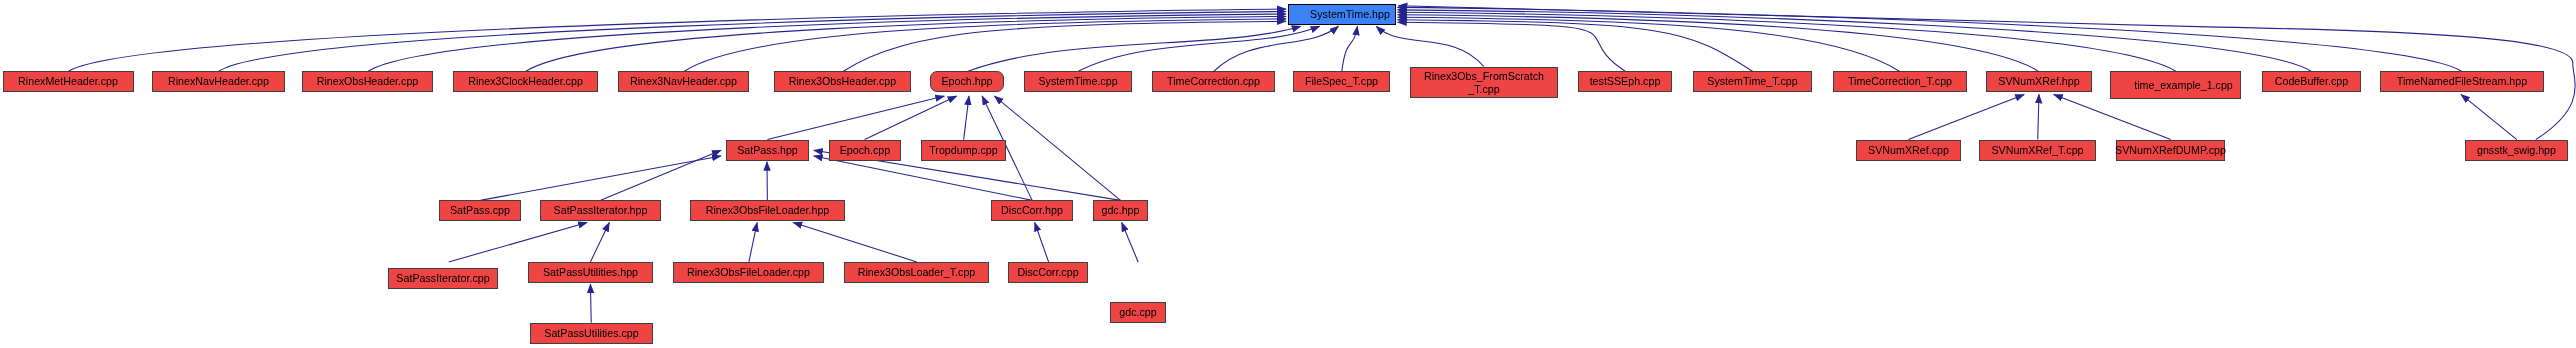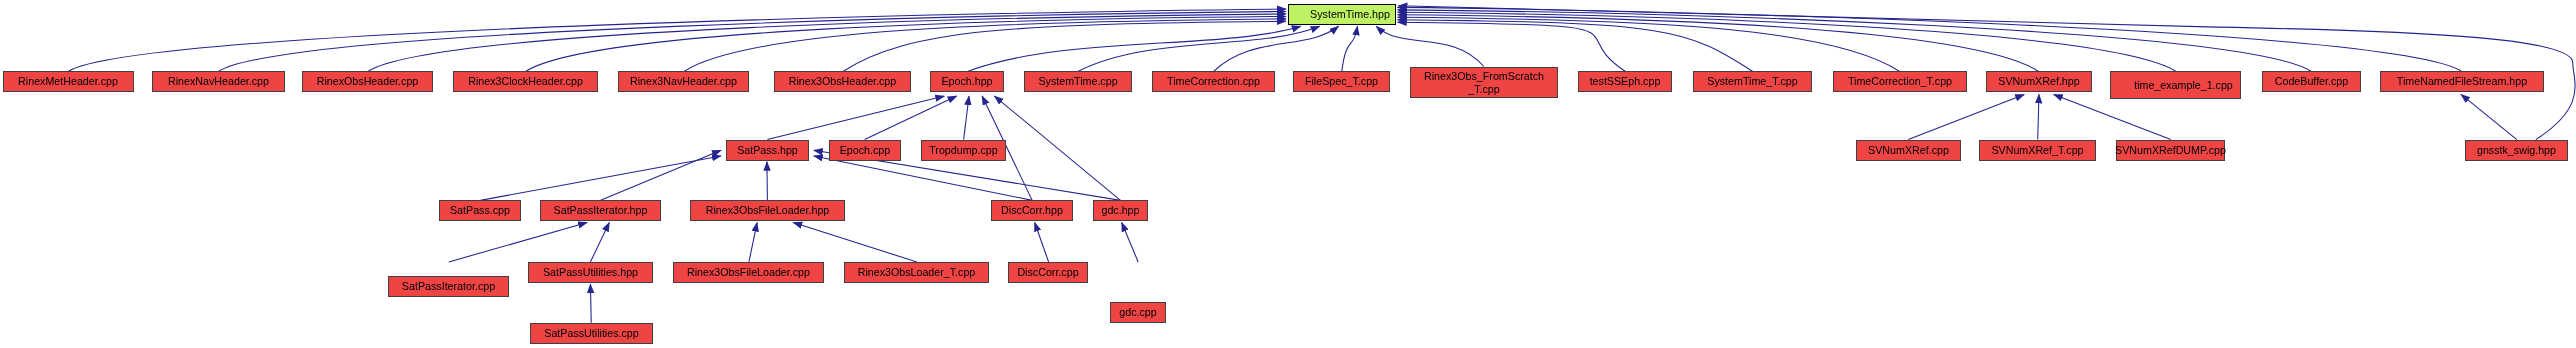--- a/index.html
+++ b/index.html
@@ -31,21 +31,21 @@
     flex-direction: column;
     align-items: center;
     justify-content: center;
     font-size: 10.7px;
     line-height: 1.2;
     white-space: nowrap;
     text-align: center;
     cursor: pointer;
   }
   .node.main {
-    background: #bef264;
+    background: #3b82f6;
     border: 1.6px solid #000000;
     padding-left: 16px;
   }
 </style>
 </head>
 <body>
 
 <div class="graph-canvas">
   <svg class="edge-layer" viewBox="0 0 3137 425" xmlns="http://www.w3.org/2000/svg">
     <defs>
@@ -97,21 +97,21 @@
       </g>
   </svg>
   <div id="node-layer">
       <div class="node main" style="left: 1288px; top: 4.1px; width: 108px; height: 21.4px;">SystemTime.hpp</div>
       <div class="node" style="left: 2.5px; top: 71px; width: 131px; height: 21.4px;">RinexMetHeader.cpp</div>
       <div class="node" style="left: 152px; top: 71px; width: 133px; height: 21.4px;">RinexNavHeader.cpp</div>
       <div class="node" style="left: 302px; top: 71px; width: 131px; height: 21.4px;">RinexObsHeader.cpp</div>
       <div class="node" style="left: 453px; top: 71px; width: 145px; height: 21.4px;">Rinex3ClockHeader.cpp</div>
       <div class="node" style="left: 618px; top: 71px; width: 131px; height: 21.4px;">Rinex3NavHeader.cpp</div>
       <div class="node" style="left: 774px; top: 71px; width: 137px; height: 21.4px;">Rinex3ObsHeader.cpp</div>
-      <div class="node" style="left: 930px; top: 71px; width: 74px; height: 21.4px;">Epoch.hpp</div>
+      <div class="node" style="left: 930px; top: 71px; width: 74px; height: 21.4px; border-radius: 7px;">Epoch.hpp</div>
       <div class="node" style="left: 1024px; top: 71px; width: 108px; height: 21.4px;">SystemTime.cpp</div>
       <div class="node" style="left: 1152px; top: 71px; width: 123px; height: 21.4px;">TimeCorrection.cpp</div>
       <div class="node" style="left: 1293px; top: 71px; width: 97px; height: 21.4px;">FileSpec_T.cpp</div>
       <div class="node" style="left: 1410px; top: 67px; width: 148px; height: 31px; justify-content: center;">
         <div>Rinex3Obs_FromScratch</div>
         <div>_T.cpp</div>
       </div>
       <div class="node" style="left: 1578px; top: 71px; width: 94px; height: 21.4px;">testSSEph.cpp</div>
       <div class="node" style="left: 1693px; top: 71px; width: 119px; height: 21.4px;">SystemTime_T.cpp</div>
       <div class="node" style="left: 1833px; top: 71px; width: 134px; height: 21.4px;">TimeCorrection_T.cpp</div>
@@ -124,21 +124,21 @@
       <div class="node" style="left: 921px; top: 140px; width: 85px; height: 20.5px;">Tropdump.cpp</div>
       <div class="node" style="left: 1856px; top: 140px; width: 105px; height: 20.5px;">SVNumXRef.cpp</div>
       <div class="node" style="left: 1979px; top: 140px; width: 117px; height: 20.5px;">SVNumXRef_T.cpp</div>
       <div class="node" style="left: 2116px; top: 140px; width: 109px; height: 20.5px;">SVNumXRefDUMP.cpp</div>
       <div class="node" style="left: 2465px; top: 140px; width: 103px; height: 20.5px;">gnsstk_swig.hpp</div>
       <div class="node" style="left: 439px; top: 200px; width: 82px; height: 20.5px;">SatPass.cpp</div>
       <div class="node" style="left: 540px; top: 200px; width: 121px; height: 20.5px;">SatPassIterator.hpp</div>
       <div class="node" style="left: 690px; top: 200px; width: 155px; height: 20.5px;">Rinex3ObsFileLoader.hpp</div>
       <div class="node" style="left: 991px; top: 200px; width: 82px; height: 20.5px;">DiscCorr.hpp</div>
       <div class="node" style="left: 1093px; top: 200px; width: 55px; height: 20.5px;">gdc.hpp</div>
-      <div class="node" style="left: 388px; top: 276px; width: 121px; height: 20.5px;">SatPassIterator.cpp</div>
+      <div class="node" style="left: 388px; top: 268px; width: 110px; height: 20.5px;">SatPassIterator.cpp</div>
       <div class="node" style="left: 528px; top: 262px; width: 125px; height: 20.5px;">SatPassUtilities.hpp</div>
       <div class="node" style="left: 673px; top: 262px; width: 151px; height: 20.5px;">Rinex3ObsFileLoader.cpp</div>
       <div class="node" style="left: 844px; top: 262px; width: 145px; height: 20.5px;">Rinex3ObsLoader_T.cpp</div>
       <div class="node" style="left: 1008px; top: 262px; width: 80px; height: 20.5px;">DiscCorr.cpp</div>
       <div class="node" style="left: 1110px; top: 262px; width: 56px; height: 20.5px; margin-top: 40px;">gdc.cpp</div>
       <div class="node" style="left: 530px; top: 323px; width: 123px; height: 20.5px;">SatPassUtilities.cpp</div>
     </div>
 </div>
 
 

